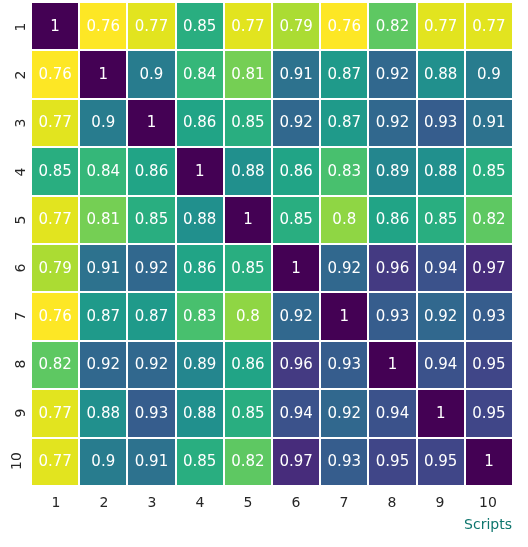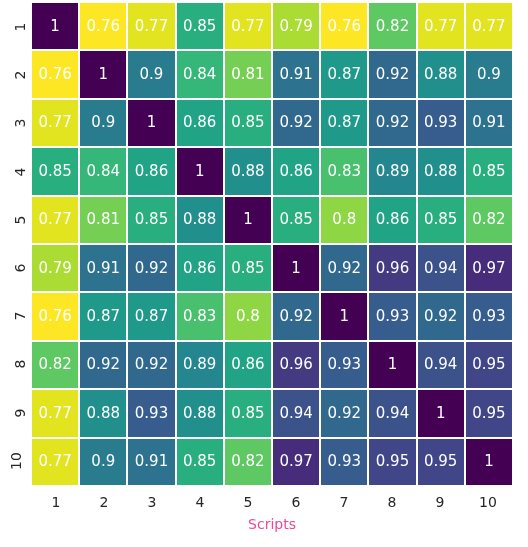--- a/index.html
+++ b/index.html
@@ -90,23 +90,23 @@
     justify-content: center;
     font-size: 14px;
     color: #262626;
   }
 
   #x-axis-label {
     position: absolute;
     left: 32px;
     top: 516px;
     width: 480px;
-    text-align: center;
+    text-align: right;
     font-size: 14px;
-    color: #ec4899;
+    color: #0f766e;
   }
 </style>
 </head>
 <body>
 
 <div id="figure">
 
   <div id="y-tick-labels">
       <div class="y-tick">
         <span>1</span>

